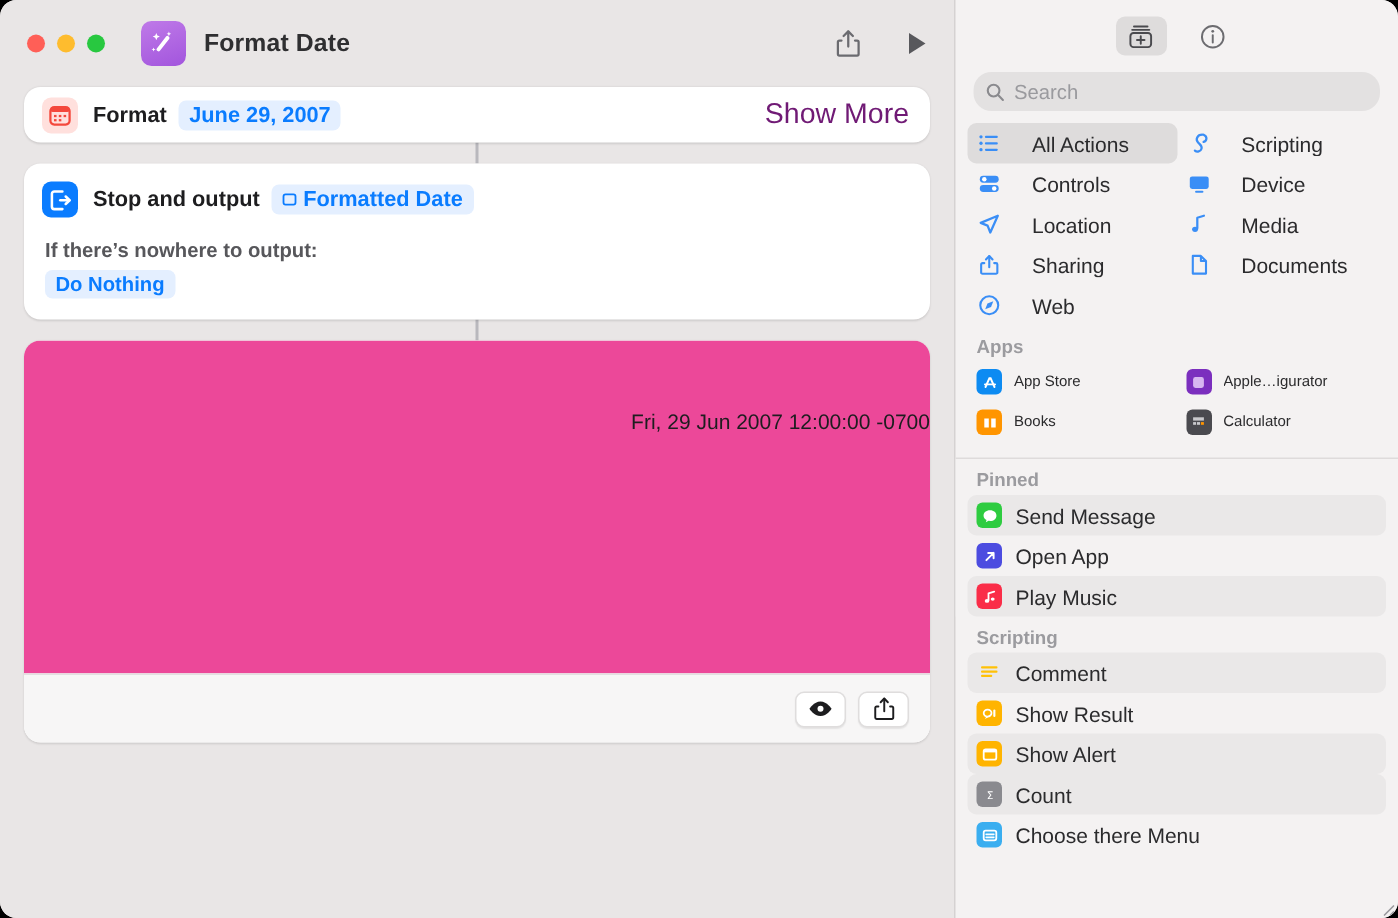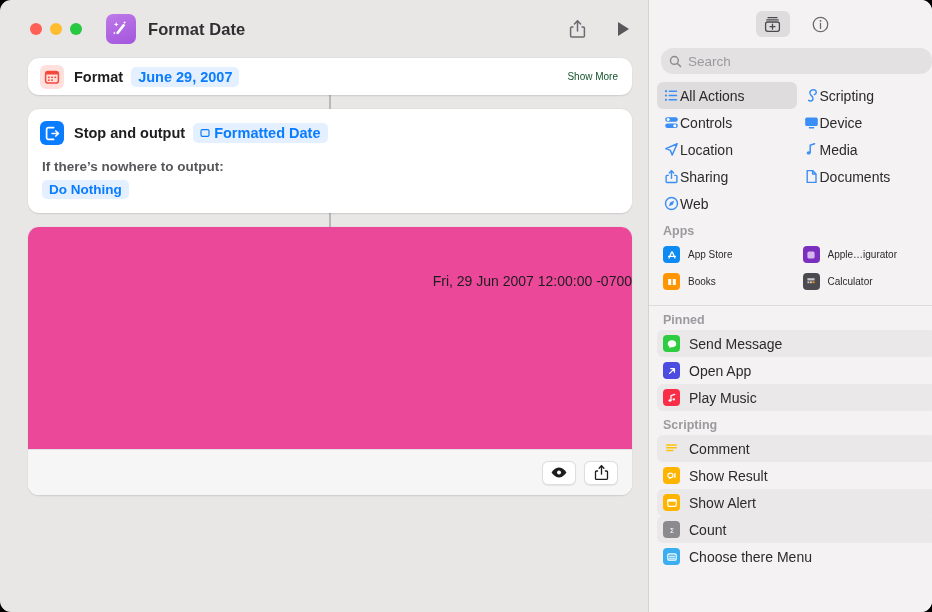--- a/index.html
+++ b/index.html
@@ -17,21 +17,20 @@
     overflow: hidden;
     display: flex;
   }
 
   
   #editor {
     width: 636px; height: 612px;
     background: #e9e6e6;
     position: relative;
     flex: 0 0 636px;
-    margin-left: 12px;
   }
   #titlebar {
     height: 58px;
     display: flex; align-items: center;
     padding: 0 16px 0 18px;
     position: relative;
   }
   .lights { display: flex; gap: 8px; align-items: center; }
   .light { width: 12px; height: 12px; border-radius: 50%; }
   .light.red { background: #ff5f57; }
@@ -90,21 +89,21 @@
   }
   .token {
     display: inline-flex; align-items: center; gap: 4px;
     background: #e4efff; color: #0a7cff;
     font-size: 14.5px; font-weight: bold;
     padding: 2px 7px; border-radius: 5px;
     margin-left: 8px;
   }
   .show-more {
     margin-left: auto;
-    font-size: 10px; color: #14532d; font-weight: normal;
+    font-size: 19px; color: #701a75; font-weight: normal;
   }
 
   
   #card-stop { padding: 12px 14px 14px 12px; }
   .stop-head { display: flex; align-items: center; }
   .sub-label {
     font-size: 13.5px; font-weight: bold; color: #57575b;
     margin: 14px 0 0 2px;
   }
   .chip {
@@ -170,21 +169,21 @@
     padding: 0 8px; gap: 6px;
   }
   .search-ph { font-size: 13.5px; color: #9a9a9e; }
 
   .cat-grid {
     display: grid; grid-template-columns: 1fr 1fr;
     padding: 8px 8px 0 8px;
     row-gap: 0px;
   }
   .cat {
-    display: flex; align-items: center; gap: 0;
+    display: flex; align-items: center; gap: 20px;
     height: 27px; padding: 0 6px; border-radius: 6px;
     font-size: 14px; color: #2b2b2d;
   }
   .cat.sel { background: #dedcdc; }
   .cat .ci { width: 17px; height: 17px; flex: 0 0 17px; display: flex; align-items: center; justify-content: center; }
   .cat .ctext { overflow: hidden; text-overflow: ellipsis; white-space: nowrap; }
 
   .sec-head {
     font-size: 12.5px; color: #9b9b9f; font-weight: bold;
     padding: 7px 14px 3px 14px;

